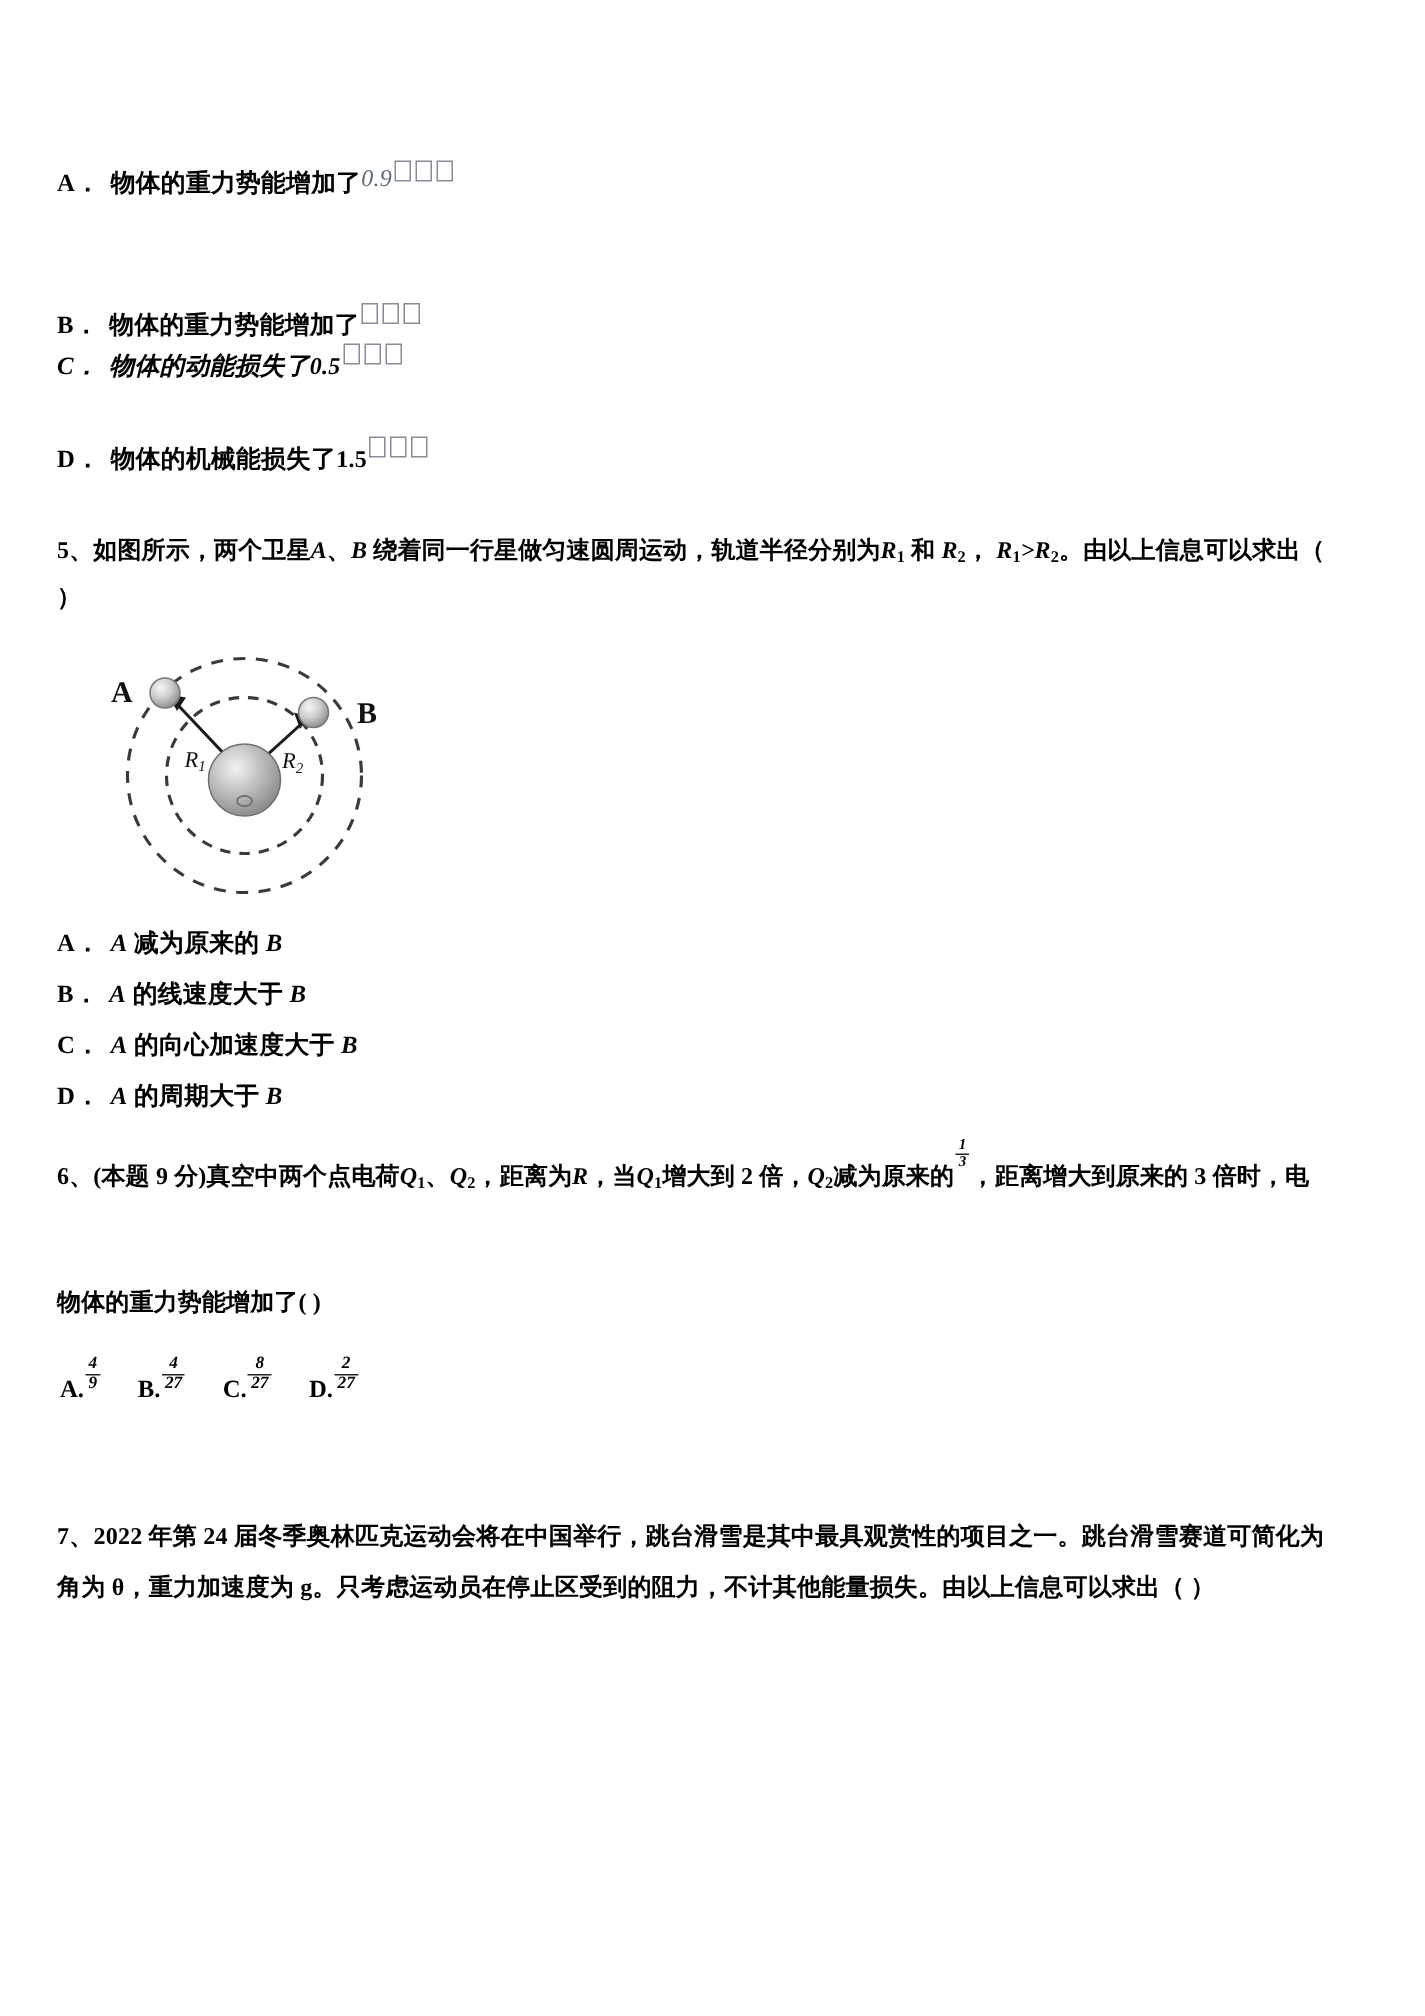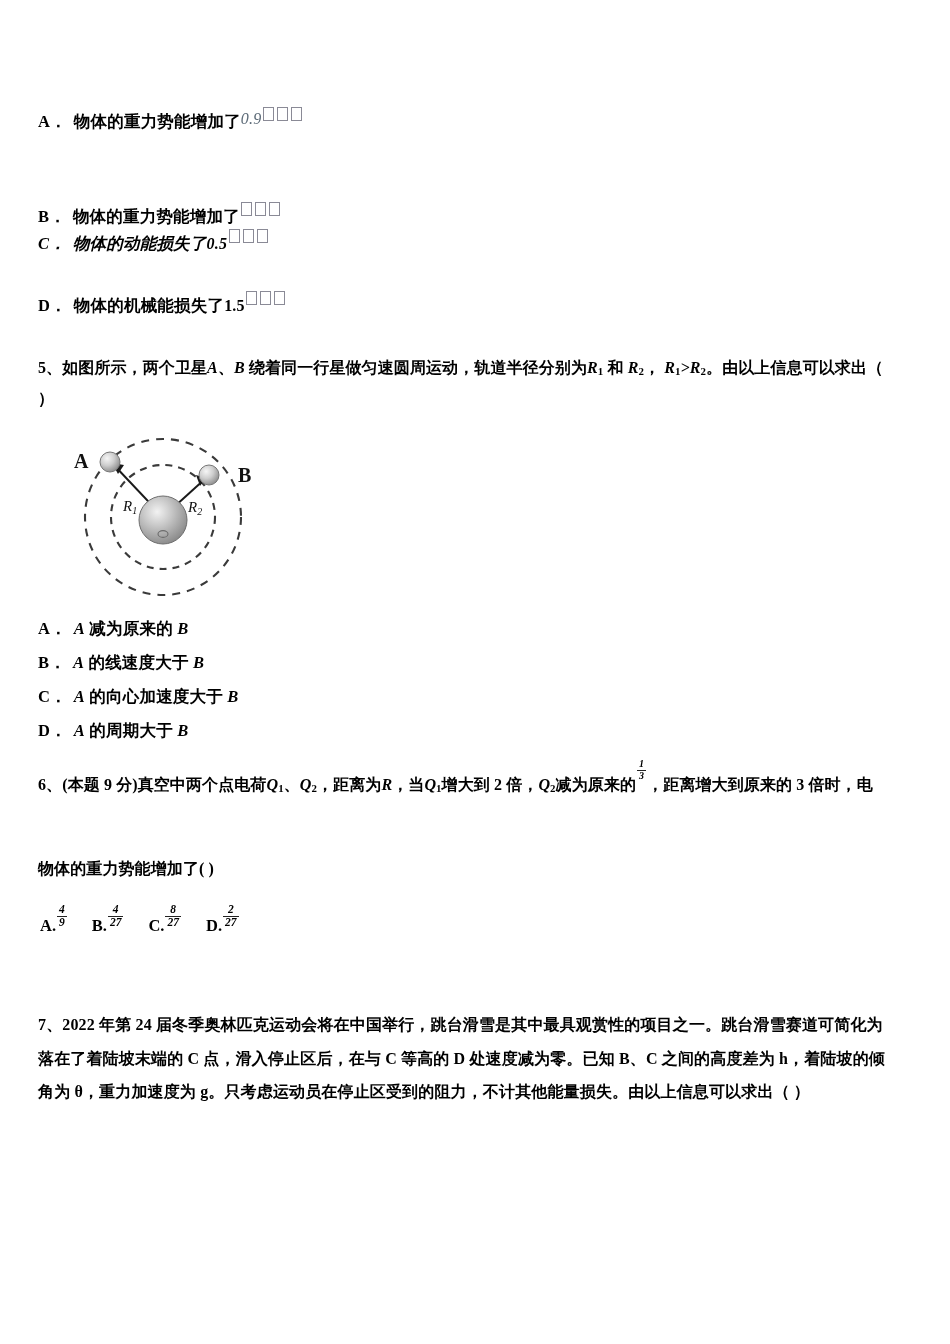--- a/index.html
+++ b/index.html
@@ -224,18 +224,17 @@
     <div class="q-line" style="position:absolute; left:0; top:84px;">物体的重力势能增加了(        )</div>
 
     <div class="opt-row" style="position:absolute; left:2px; top:140px;">
       <span class="cell"><span>A.</span><span class="frac frac-opt"><span class="num">4</span><span class="den">9</span></span></span><span class="cell"><span>B.</span><span class="frac frac-opt"><span class="num">4</span><span class="den">27</span></span></span><span class="cell"><span>C.</span><span class="frac frac-opt"><span class="num">8</span><span class="den">27</span></span></span><span class="cell"><span>D.</span><span class="frac frac-opt"><span class="num">2</span><span class="den">27</span></span></span>
     </div>
 
   </div>
 
   <div style="position:absolute; left:0; top:1008px; width:880px;">
     <div class="q-para" style="white-space:nowrap;"><span>7、</span><span>2022 年第 24 届冬季奥林匹克运动会将在中国举行，跳台滑雪是其中最具观赏性的项目之一。跳台滑雪赛道可简化为</span></div>
-    <div class="q-para" style="white-space:nowrap;">落在了着陆坡末端的 C 点，滑入停止区后，在与 C 等高的 D 处速度减为零。已知 B、C 之间的高度差为 h，着陆坡的倾</div>
     <div class="q-para" style="white-space:nowrap;">角为 θ，重力加速度为 g。只考虑运动员在停止区受到的阻力，不计其他能量损失。由以上信息可以求出（        ）</div>
   </div>
 
 </div>
 </div>
 
 </body></html>

